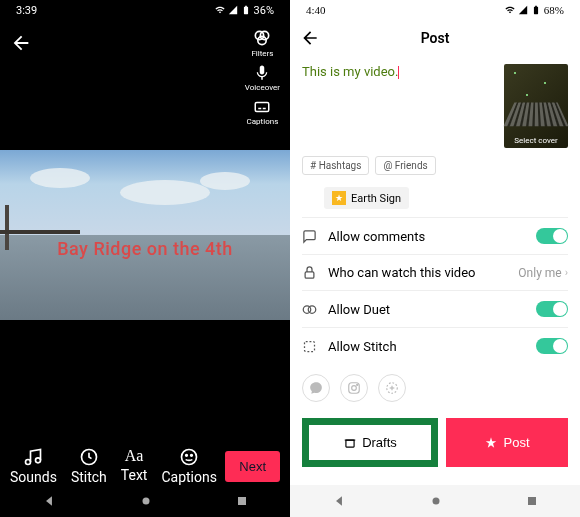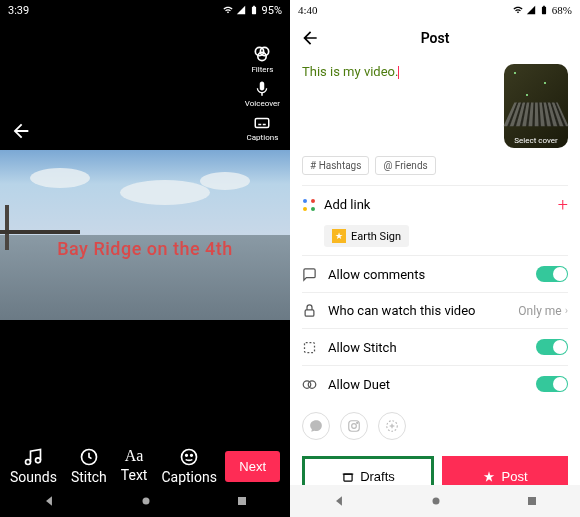--- a/index.html
+++ b/index.html
@@ -3,28 +3,28 @@
 <meta charset="utf-8">
 <style>
   * { box-sizing: border-box; margin: 0; padding: 0; }
   body { font-family: -apple-system, BlinkMacSystemFont, 'Segoe UI', Roboto, sans-serif; background: #fff; }
   .container { display: flex; width: 580px; height: 517px; }
   .phone { position: relative; overflow: hidden; }
   .left { width: 290px; height: 517px; background: #000; color: #fff; }
   .right { width: 290px; height: 517px; background: #fff; color: #000; }
 
   
-  .status-bar { display: flex; justify-content: space-between; align-items: center; height: 20px; padding: 0 8px; font-size: 11px; }
+  .status-bar { display: flex; justify-content: space-between; align-items: center; height: 20px; padding: 0 16px; font-size: 11px; }
   .status-bar.dark { color: #fff; }
   .status-bar.light { color: #000; font-family: Liberation Serif, serif; }
   .status-right { display: flex; align-items: center; gap: 3px; }
   .sig { width: 10px; height: 10px; }
 
   
-  .edit-header { display: flex; justify-content: space-between; align-items: flex-end; padding: 8px 10px; height: 130px; gap: 47px; }
+  .edit-header { display: flex; justify-content: space-between; align-items: flex-start; padding: 8px 10px; height: 130px; gap: 47px; }
   .back-arrow { font-size: 20px; padding-top: 4px; cursor: pointer; }
   .side-tools { display: flex; flex-direction: column; align-items: center; gap: 6px; }
   .tool { display: flex; flex-direction: column; align-items: center; gap: 1px; cursor: pointer; }
   .tool-icon { font-size: 16px; }
   .tool-label { font-size: 8px; color: #fff; }
 
   
   .video-preview { position: relative; width: 100%; height: 170px; overflow: hidden; }
   .sky { position: absolute; top: 0; left: 0; right: 0; height: 85px; background: linear-gradient(#7ba8d4, #b8d4e8 40%, #c8d8e8); }
   .cloud { position: absolute; background: #e8eef2; border-radius: 50%; opacity: 0.85; }
@@ -36,37 +36,37 @@
   .bridge::before { content: ''; position: absolute; top: 0; left: 5px; width: 4px; height: 45px; background: #4a4540; }
   .bridge::after { content: ''; position: absolute; top: 25px; left: 0; width: 80px; height: 4px; background: #3a3530; }
   .overlay-text { position: absolute; top: 88px; left: 0; right: 0; text-align: center; font-size: 18px; font-weight: 500; letter-spacing: 0.5px; }
 
   
   .bottom-area { position: absolute; bottom: 32px; left: 0; right: 0; display: flex; justify-content: space-between; align-items: center; padding: 0 10px; }
   .tools-row { display: flex; gap: 14px; }
   .btool { display: flex; flex-direction: column; align-items: center; gap: 2px; cursor: pointer; }
   .btool-icon { font-size: 18px; }
   .btool-label { font-size: 14px; }
-  .next-btn { color: #ffffff; padding: 8px 14px; border-radius: 3px; font-size: 13px; font-weight: 500; cursor: pointer; border: none; }
+  .next-btn { color: #0f172a; padding: 8px 14px; border-radius: 3px; font-size: 13px; font-weight: 500; cursor: pointer; border: none; }
 
   
   .nav-bar { position: absolute; bottom: 0; left: 0; right: 0; height: 32px; display: flex; justify-content: space-around; align-items: center; }
   .nav-bar.dark { color: #aaa; }
   .nav-bar.light { color: #666; background: #f5f5f5; }
   .nb { font-size: 13px; }
 
   
   .post-header { display: flex; align-items: center; height: 36px; padding: 0 10px; position: relative; }
   .post-title { position: absolute; left: 0; right: 0; text-align: center; font-weight: 600; font-size: 14px; }
   .back-light { font-size: 20px; z-index: 1; cursor: pointer; }
 
   .caption-area { display: flex; padding: 8px 12px 4px 12px; gap: 8px; }
   .caption-input { flex: 1; font-size: 13px; color: #4d7c0f; }
   .caret { display: inline-block; width: 1px; height: 13px; vertical-align: middle; }
-  .cover-thumb { position: relative; width: 64px; height: 84px; background: linear-gradient(135deg, #3a3a20, #1a1a0a); border-radius: 10px; cursor: pointer; }
+  .cover-thumb { position: relative; width: 64px; height: 84px; background: linear-gradient(135deg, #3a3a20, #1a1a0a); border-radius: 2px; cursor: pointer; }
   .cover-kb { position: absolute; bottom: 22px; left: 6px; right: 6px; height: 28px; background: repeating-linear-gradient(90deg, #888 0 3px, #222 3px 5px); transform: perspective(40px) rotateX(35deg); opacity: 0.6; }
   .cover-label { position: absolute; bottom: 3px; left: 0; right: 0; text-align: center; font-size: 8px; color: #fff; }
   .star { position:absolute; width:2px; height:2px; background:#9f9; border-radius:50%; }
 
   .chips { display: flex; gap: 6px; padding: 4px 12px 10px 12px; }
   .chip { border: 1px solid #ddd; border-radius: 3px; padding: 3px 7px; font-size: 10px; color: #555; cursor: pointer; }
 
   .section { padding: 0 12px; }
   .link-header { display: flex; align-items: center; justify-content: space-between; padding: 8px 0; }
   .link-left { display: flex; align-items: center; gap: 8px; font-size: 13px; }
@@ -87,21 +87,21 @@
   .chev { font-size: 11px; color: #bbb; }
 
   .toggle { width: 32px; height: 16px; border-radius: 8px; position: relative; cursor: pointer; }
   .toggle.on { }
   .toggle.on::after { content: ''; position: absolute; right: 1px; top: 1px; width: 14px; height: 14px; background: #fff; border-radius: 50%; }
 
   .share-row { display: flex; gap: 10px; padding: 10px 12px; }
   .share-circ { width: 28px; height: 28px; border: 1px solid #ddd; border-radius: 50%; display: flex; align-items: center; justify-content: center; color: #888; font-size: 13px; cursor: pointer; }
 
   .action-row { display: flex; gap: 8px; padding: 6px 12px 8px 12px; }
-  .drafts-btn { flex: 1; border: 3px solid #15803d; background: #fff; padding: 10px; font-size: 13px; font-weight: 500; display: flex; align-items: center; justify-content: center; gap: 5px; cursor: pointer; }
+  .drafts-btn { flex: 1; border: 7px solid #15803d; background: #fff; padding: 10px; font-size: 13px; font-weight: 500; display: flex; align-items: center; justify-content: center; gap: 5px; cursor: pointer; }
   .post-btn { flex: 1; color: #fff; border: none; padding: 10px; font-size: 13px; font-weight: 500; display: flex; align-items: center; justify-content: center; gap: 5px; cursor: pointer; }
 
   svg { display: block; }
 </style>
 </head>
 <body>
 
 <div class="container">
 
   <div class="phone left">
@@ -110,21 +110,21 @@
       <div class="status-right">
         <svg class="sig" viewBox="0 0 24 24" fill="#fff">
             <path d="M1 9l2 2c4.97-4.97 13.03-4.97 18 0l2-2C16.93 2.93 7.07 2.93 1 9zm8 8l3 3 3-3c-1.66-1.66-4.34-1.66-6 0zm-4-4l2 2c2.76-2.76 7.24-2.76 10 0l2-2C15.14 9.14 8.86 9.14 5 13z"></path>
           </svg>
         <svg class="sig" viewBox="0 0 24 24" fill="#fff">
             <path d="M2 22h20V2L2 22z"></path>
           </svg>
         <svg class="sig" viewBox="0 0 24 24" fill="#fff">
             <path d="M15.67 4H14V2h-4v2H8.33C7.6 4 7 4.6 7 5.33v15.33C7 21.4 7.6 22 8.33 22h7.33c.74 0 1.34-.6 1.34-1.33V5.33C17 4.6 16.4 4 15.67 4z"></path>
           </svg>
-        <span>95%</span>
+        <span>36%</span>
       </div>
     </div>
 
     <div class="edit-header">
       <div class="back-arrow">
         <svg width="22" height="22" viewBox="0 0 24 24" fill="#fff">
             <path d="M20 11H7.83l5.59-5.59L12 4l-8 8 8 8 1.41-1.41L7.83 13H20v-2z"></path>
           </svg>
       </div>
       <div class="side-tools">
@@ -267,32 +267,20 @@
         <div class="cover-label">Select cover</div>
       </div>
     </div>
 
     <div class="chips">
       <div class="chip"># Hashtags</div>
       <div class="chip">@ Friends</div>
     </div>
 
     <div class="section">
-      <div class="link-header" style="border-top:1px solid #eee">
-        <div class="link-left">
-          <span class="dots-icon">
-              <span class="d1"></span>
-              <span class="d2"></span>
-              <span class="d3"></span>
-              <span class="d4"></span>
-            </span>
-          <span>Add link</span>
-        </div>
-        <span class="plus" style="color:#fe2c55">+</span>
-      </div>
       <div class="attached-link">
         <span class="earth-icon">★</span>
         <span>Earth Sign</span>
       </div>
 
       <div class="row">
         <div class="row-left">
           <span class="row-icon">
               <svg width="15" height="15" viewBox="0 0 24 24" fill="none" stroke="#555" stroke-width="2">
                 <path d="M21 15a2 2 0 0 1-2 2H7l-4 4V5a2 2 0 0 1 2-2h14a2 2 0 0 1 2 2z"></path>
@@ -316,37 +304,37 @@
         <div class="privacy-val">
           <span>Only me</span>
           <span class="chev">›</span>
         </div>
       </div>
 
       <div class="row">
         <div class="row-left">
           <span class="row-icon">
               <svg width="15" height="15" viewBox="0 0 24 24" fill="none" stroke="#555" stroke-width="2">
-                <rect x="4" y="4" width="16" height="16" rx="2" stroke-dasharray="3 3"></rect>
-              </svg>
-            </span>
-          <span>Allow Stitch</span>
+                <circle cx="8" cy="12" r="6"></circle>
+                <circle cx="16" cy="12" r="6"></circle>
+              </svg>
+            </span>
+          <span>Allow Duet</span>
         </div>
         <div class="toggle on" style="background:#34c89b"></div>
       </div>
 
       <div class="row">
         <div class="row-left">
           <span class="row-icon">
               <svg width="15" height="15" viewBox="0 0 24 24" fill="none" stroke="#555" stroke-width="2">
-                <circle cx="8" cy="12" r="6"></circle>
-                <circle cx="16" cy="12" r="6"></circle>
-              </svg>
-            </span>
-          <span>Allow Duet</span>
+                <rect x="4" y="4" width="16" height="16" rx="2" stroke-dasharray="3 3"></rect>
+              </svg>
+            </span>
+          <span>Allow Stitch</span>
         </div>
         <div class="toggle on" style="background:#34c89b"></div>
       </div>
     </div>
 
     <div class="share-row">
       <div class="share-circ">
           <svg width="14" height="14" viewBox="0 0 24 24" fill="#bbb">
             <path d="M12 2C6.48 2 2 6.04 2 11c0 2.48 1.12 4.72 2.93 6.34L4 22l5.09-2.04C10.02 20.3 11 20.5 12 20.5c5.52 0 10-4.04 10-9.5S17.52 2 12 2z"></path>
           </svg>

